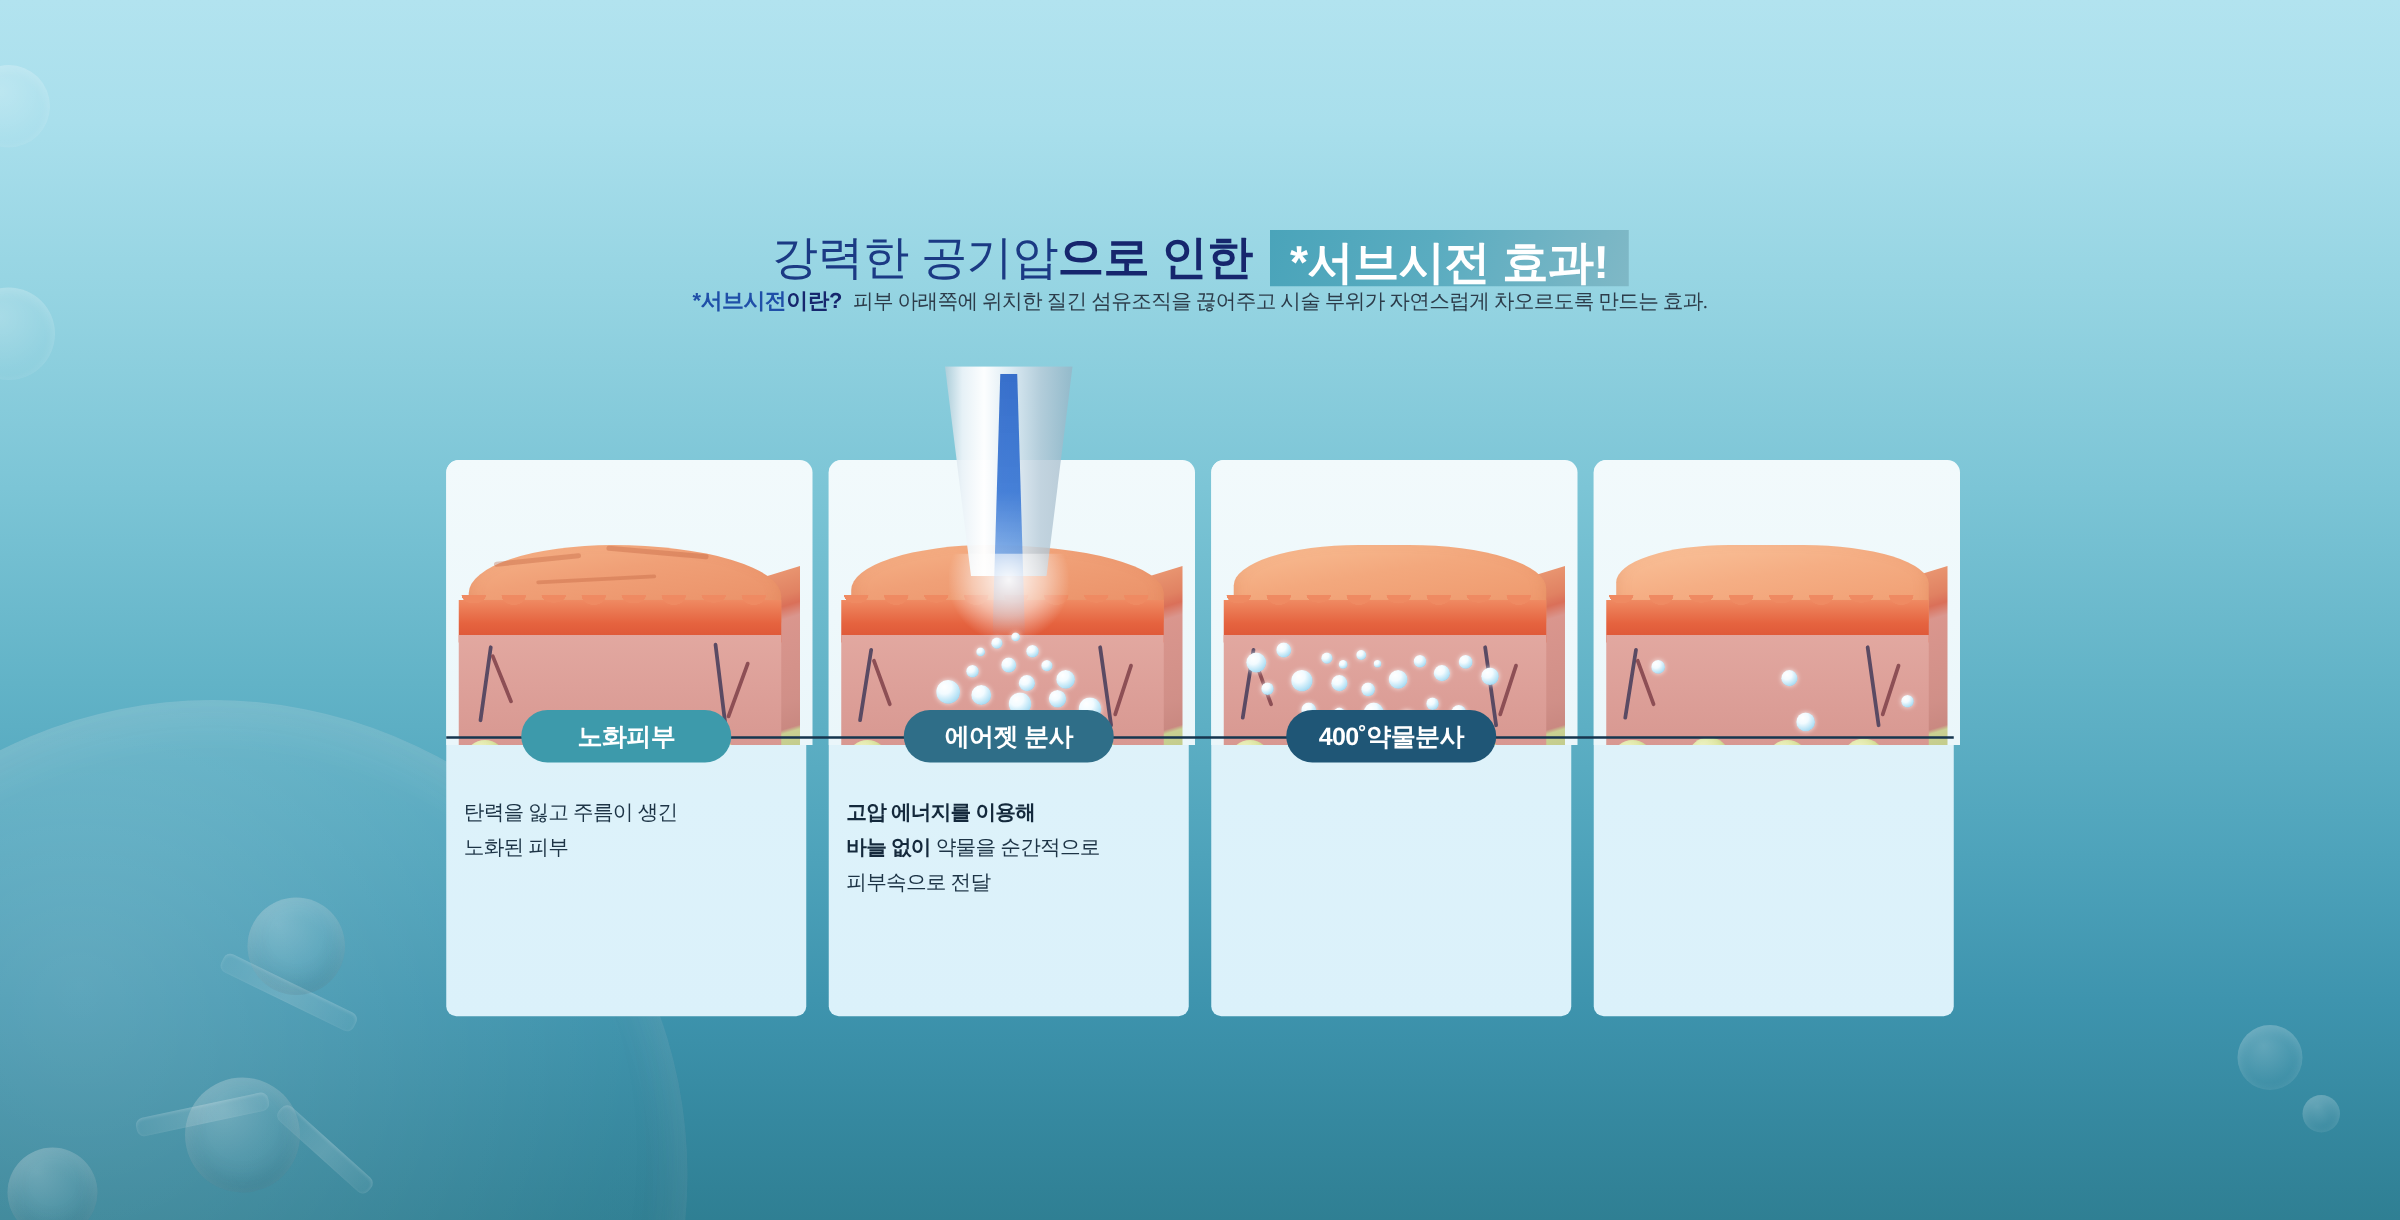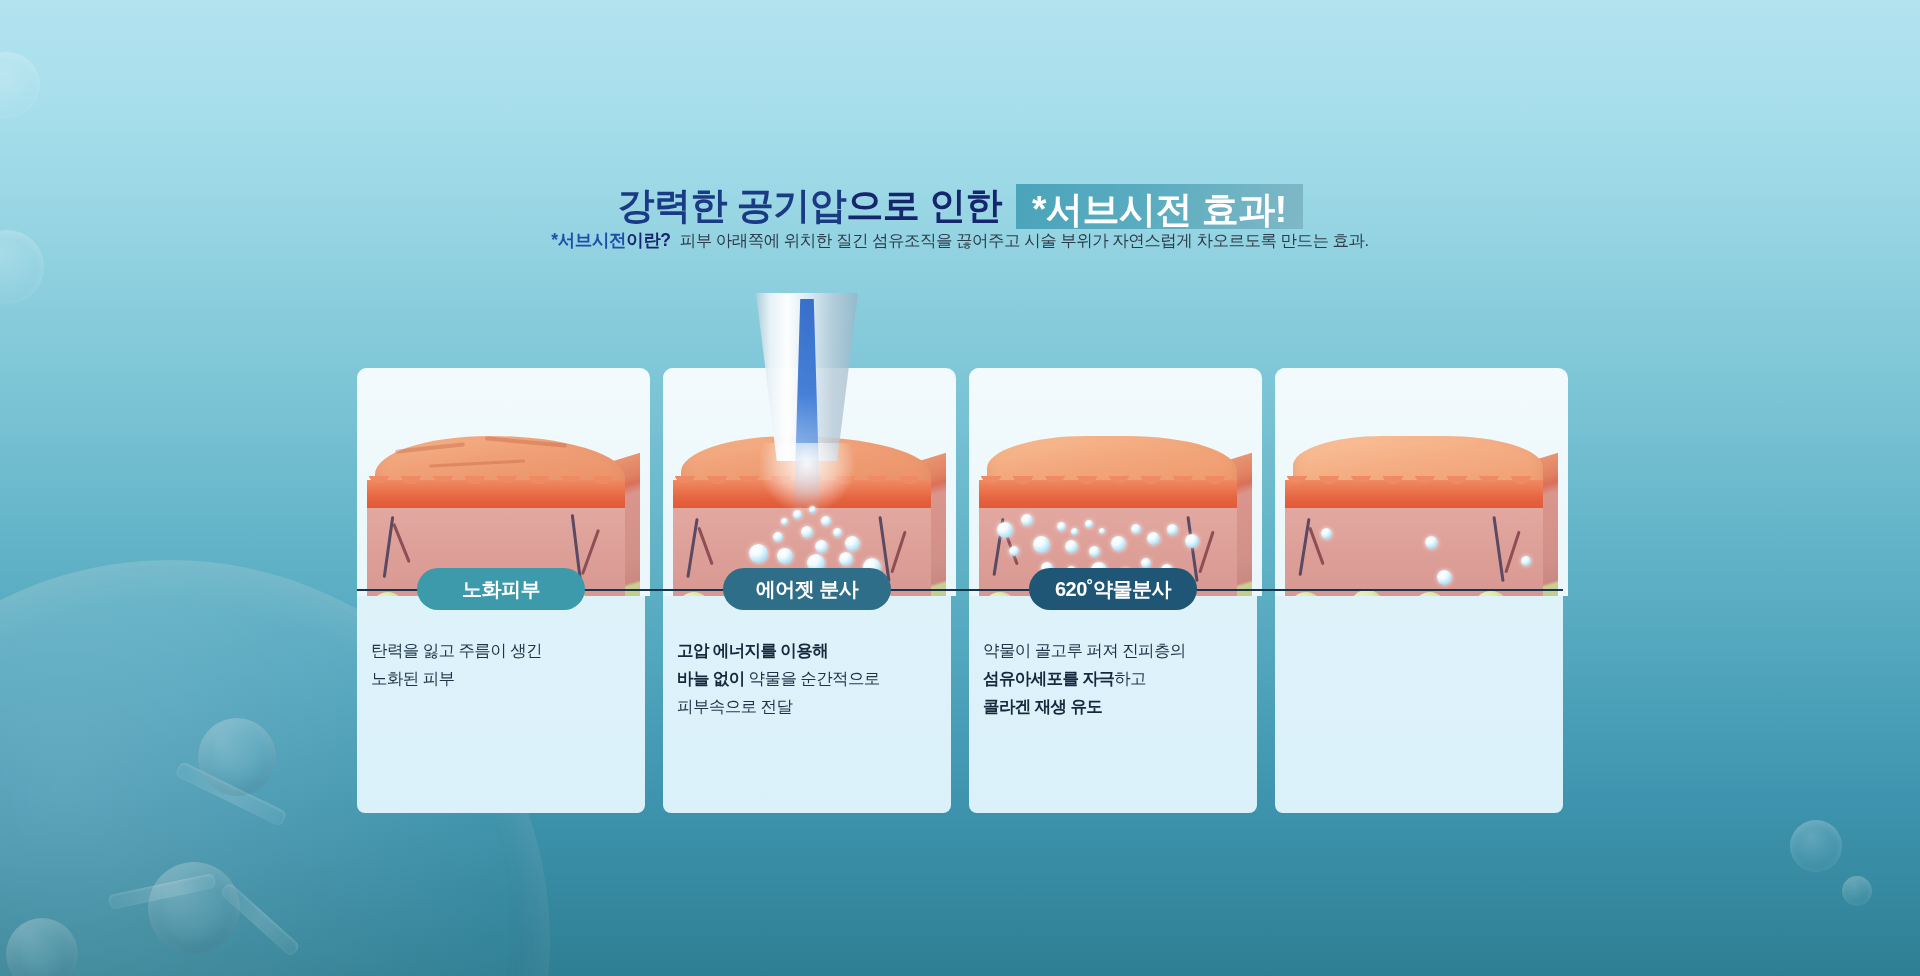--- a/index.html
+++ b/index.html
@@ -79,21 +79,21 @@
     position: absolute;
     top: 186px;
     left: 0;
     width: 100%;
     text-align: center;
     white-space: nowrap;
     font-size: 37px;
     line-height: 1;
   }
   .headline .t-strong {
-    font-weight: bold;
+    font-weight: normal;
     color: #1b3a84;
     letter-spacing: -0.5px;
   }
   .headline .t-plain {
     font-weight: bold;
     color: #16266d;
     letter-spacing: -0.5px;
   }
   .headline .t-highlight {
     display: inline-block;
@@ -126,20 +126,21 @@
   .subline .s-term2 {
     font-weight: bold;
     color: #16266d;
     letter-spacing: -0.4px;
     font-size: 17.5px;
   }
   .subline .s-desc {
     color: #2c3c4a;
     letter-spacing: -0.5px;
     margin-left: 9px;
+    font-family: Liberation Serif, serif;
   }
 
   
   .cards {
     position: absolute;
     top: 368px;
     left: 357px;
     width: 1206px;
     height: 445px;
     display: flex;
@@ -503,26 +504,21 @@
 
           <div class="fatcell" style="left:66px; top:154px; width:32px; height:28px;"></div>
 
           <div class="fatcell" style="left:130px; top:156px; width:30px; height:26px;"></div>
 
           <div class="fatcell" style="left:190px; top:155px; width:32px; height:28px;"></div>
 
         </div>
       </div>
       <div class="badge" style="background:#1f5676;">
-        <span>620˚약물분사</span>
-      </div>
-      <div class="caption">
-        <div>약물이 골고루 퍼져 진피층의</div>
-        <div><b>섬유아세포를 자극</b><span>하고</span></div>
-        <div><b>콜라겐 재생 유도</b></div>
+        <span>400˚약물분사</span>
       </div>
     </div>
 
     <div class="card">
       <div class="illus">
         <div class="skin">
           <div class="side"></div>
           <div class="top-face" style="background:linear-gradient(170deg,#fac49c 0%,#f5ae84 42%,#ef9a6e 100%); border-radius:36% 40% 0 0 / 48% 50% 0 0;"></div>
           <div class="epidermis"></div>
           <div class="wrinkle-edge"></div>

